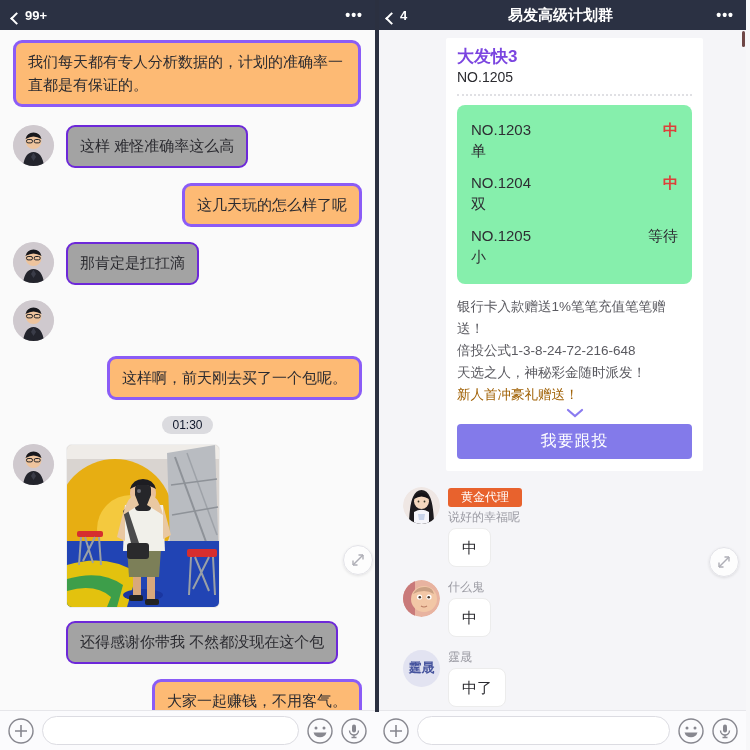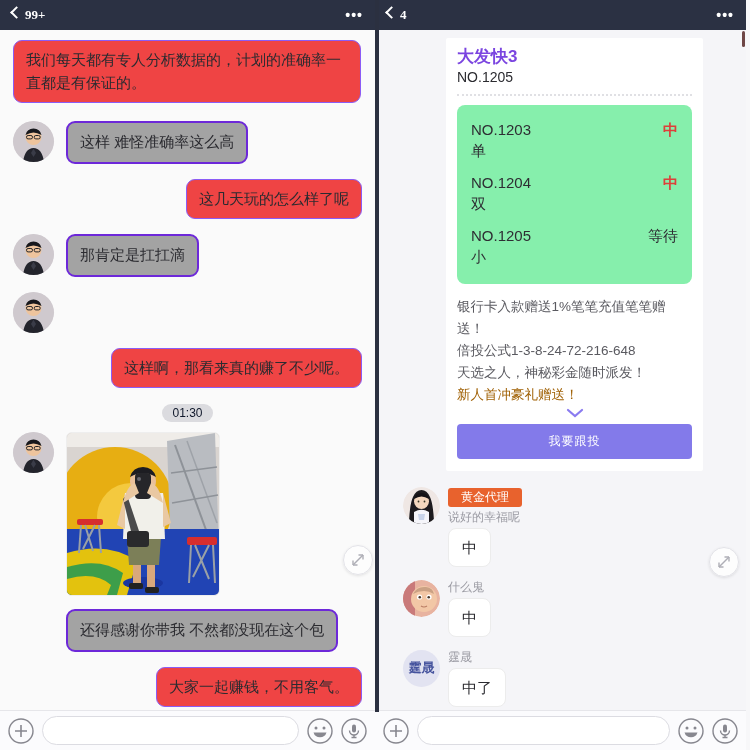--- a/index.html
+++ b/index.html
@@ -7,30 +7,30 @@
   body { font-family:"Liberation Sans","DejaVu Sans",sans-serif; background:#fff; }
   .screen { position:relative; width:750px; height:750px; overflow:hidden; display:flex; background:#f7f7f9; }
 
   .panel { position:relative; height:750px; display:flex; flex-direction:column; overflow:hidden; }
   .panel.left  { width:375px; background:#fafafa; }
   .panel.right { width:371px; background:#f5f5f8; }
   .panel-divider { position:absolute; left:375px; top:0; width:4px; height:712px; background:#2b3040; z-index:5; }
 
   
   .hdr { height:30px; background:#2b3143; color:#fff; display:flex; align-items:center; padding:0 12px; position:relative; flex:0 0 30px; }
-  .hdr-left { display:flex; align-items:flex-start; gap:4px; cursor:pointer;font-family:Liberation Serif, serif; }
+  .hdr-left { display:flex; align-items:flex-end; gap:4px; cursor:pointer; }
   .chev { width:9px; height:9px; border-left:2px solid #fff; border-bottom:2px solid #fff; transform:rotate(45deg); margin-top:1px; }
   .hdr-count { font-size:13px; font-weight:bold; }
   .hdr-title { position:absolute; left:0; right:0; text-align:center; font-size:15px; font-weight:600; pointer-events:none; }
   .hdr-more { margin-left:auto; font-size:14px; letter-spacing:1px; font-weight:bold; cursor:pointer; line-height:8px; }
 
   
   .body { flex:1 1 auto; overflow:hidden; padding:10px 13px 0 13px; }
   .bubble { display:inline-block; background:#a3a3a3; border:2px solid #6d28d9; border-radius:9px; padding:8px 12px; font-size:15px; line-height:1.5; color:#2b2b30; max-width:292px; text-align:left; }
-  .bubble.lav { background:#ef4444; border:1px solid #8b5cf6; }
+  .bubble.lav { background:#fdba74; border:3px solid #8b5cf6; }
   .row { display:flex; margin-bottom:15px; align-items:flex-start; }
   .row.right { justify-content:flex-end; }
   .row.noav { padding-left:53px; }
   .avatar { width:41px; height:41px; border-radius:50%; overflow:hidden; flex:0 0 41px; margin-right:12px; cursor:pointer; background:#d8d3d8; }
   .timewrap { text-align:center; margin:2px 0 10px 0; }
   .time-pill { display:inline-block; background:#dbdbdf; color:#0f172a; font-size:12px; border-radius:10px; padding:2px 10px; }
 
   .photo { width:154px; height:164px; border-radius:6px; overflow:hidden; border:1px solid #eee; background:#d9d4d0; cursor:pointer; }
 
   
@@ -46,21 +46,21 @@
   .dotted { border:none; border-top:2px dotted #e0e0e4; margin:9px 0 9px 0; }
   .plan-table { background:#86efac; border-radius:8px; padding:10px 0; }
   .ptr { padding:5px 14px 7px 14px; }
   .ptr-l1 { display:flex; justify-content:space-between; font-size:15px; color:#2e2e33; line-height:20px; }
   .res-win { color:#dd403a; font-weight:600; }
   .res-wait { color:#2e2e33; }
   .ptr-pick { font-size:15px; color:#2e2e33; line-height:20px; margin-top:1px; }
   .promo { margin-top:12px; font-size:13.5px; color:#5a5a60; line-height:1.62; }
   .promo .fade { color:#a16207; }
   .chev-down { display:block; margin:2px auto 6px auto; cursor:pointer; }
-  .follow-btn { display:block; width:100%; height:35px; background:#837aea; color:#fff; border:none; border-radius:4px; font-size:12px; cursor:pointer; font-family:inherit; letter-spacing:1px; }
+  .follow-btn { display:block; width:100%; height:35px; background:#837aea; color:#fff; border:none; border-radius:4px; font-size:16px; cursor:pointer; font-family:inherit; letter-spacing:1px; }
 
   
   .rmsg { display:flex; margin:0 10px 13px 28px; align-items:flex-start; }
   .ravatar { width:37px; height:37px; border-radius:50%; overflow:hidden; flex:0 0 37px; margin-right:8px; cursor:pointer; }
   .ravatar.text { background:#e2e3f1; color:#46549e; font-size:13px; font-weight:bold; display:flex; align-items:center; justify-content:center; letter-spacing:0; }
   .rname { font-size:12px; color:#9b9ba3; margin-bottom:4px; line-height:14px; }
   .rbadge { display:inline-block; background:#e8622d; color:#fff; font-size:12px; border-radius:3px; padding:1px 13px; margin-bottom:3px; }
   .rbubble { display:inline-block; background:#fff; border:1px solid #ececec; border-radius:8px; padding:8px 13px; font-size:15px; color:#2b2b30; line-height:1.4; }
 
   .float-btn { position:absolute; width:30px; height:30px; border-radius:50%; background:rgba(253,253,253,.94); border:1px solid #e3e3e8; box-shadow:0 1px 3px rgba(0,0,0,.10); display:flex; align-items:center; justify-content:center; cursor:pointer; z-index:6; }
@@ -129,21 +129,21 @@
               <circle cx="20.5" cy="16" r="8" fill="#eec49d"></circle>
               <path d="M12.5 14 Q14 7.5 20.5 7.5 Q27 7.5 28.5 14 Q24 11.5 20.5 11.5 Q17 11.5 12.5 14Z" fill="#17181d"></path>
               <rect x="13.5" y="14.5" width="6" height="3.4" rx="1.6" fill="none" stroke="#232428" stroke-width="1"></rect>
               <rect x="21.2" y="14.5" width="6" height="3.4" rx="1.6" fill="none" stroke="#232428" stroke-width="1"></rect>
               <path d="M18 32 L20.5 27.5 L23 32 L20.5 36Z" fill="#3a3c48"></path>
             </svg>
         </span>
       </div>
 
       <div class="row right">
-        <span class="bubble lav">这样啊，那看来真的赚了不少呢。</span>
+        <span class="bubble lav">这样啊，前天刚去买了一个包呢。</span>
       </div>
 
       <div class="timewrap">
         <span class="time-pill">01:30</span>
       </div>
 
       <div class="row" style="margin-bottom:13px;">
         <span class="avatar">
           <svg width="41" height="41" viewBox="0 0 41 41">
               <circle cx="20.5" cy="20.5" r="20.5" fill="#cfc9ce"></circle>
@@ -238,20 +238,21 @@
       </span>
     </div>
   </div>
 
   <div class="panel right">
     <div class="hdr">
       <div class="hdr-left">
         <span class="chev"></span>
         <span class="hdr-count">4</span>
       </div>
+      <div class="hdr-title">易发高级计划群</div>
       <div class="hdr-more">•••</div>
     </div>
 
     <div class="rbody">
       <div class="plan-card">
         <div class="plan-title">大发快3</div>
         <div class="plan-issue">NO.1205</div>
         <hr class="dotted">
         <div class="plan-table">
           <div class="ptr">

